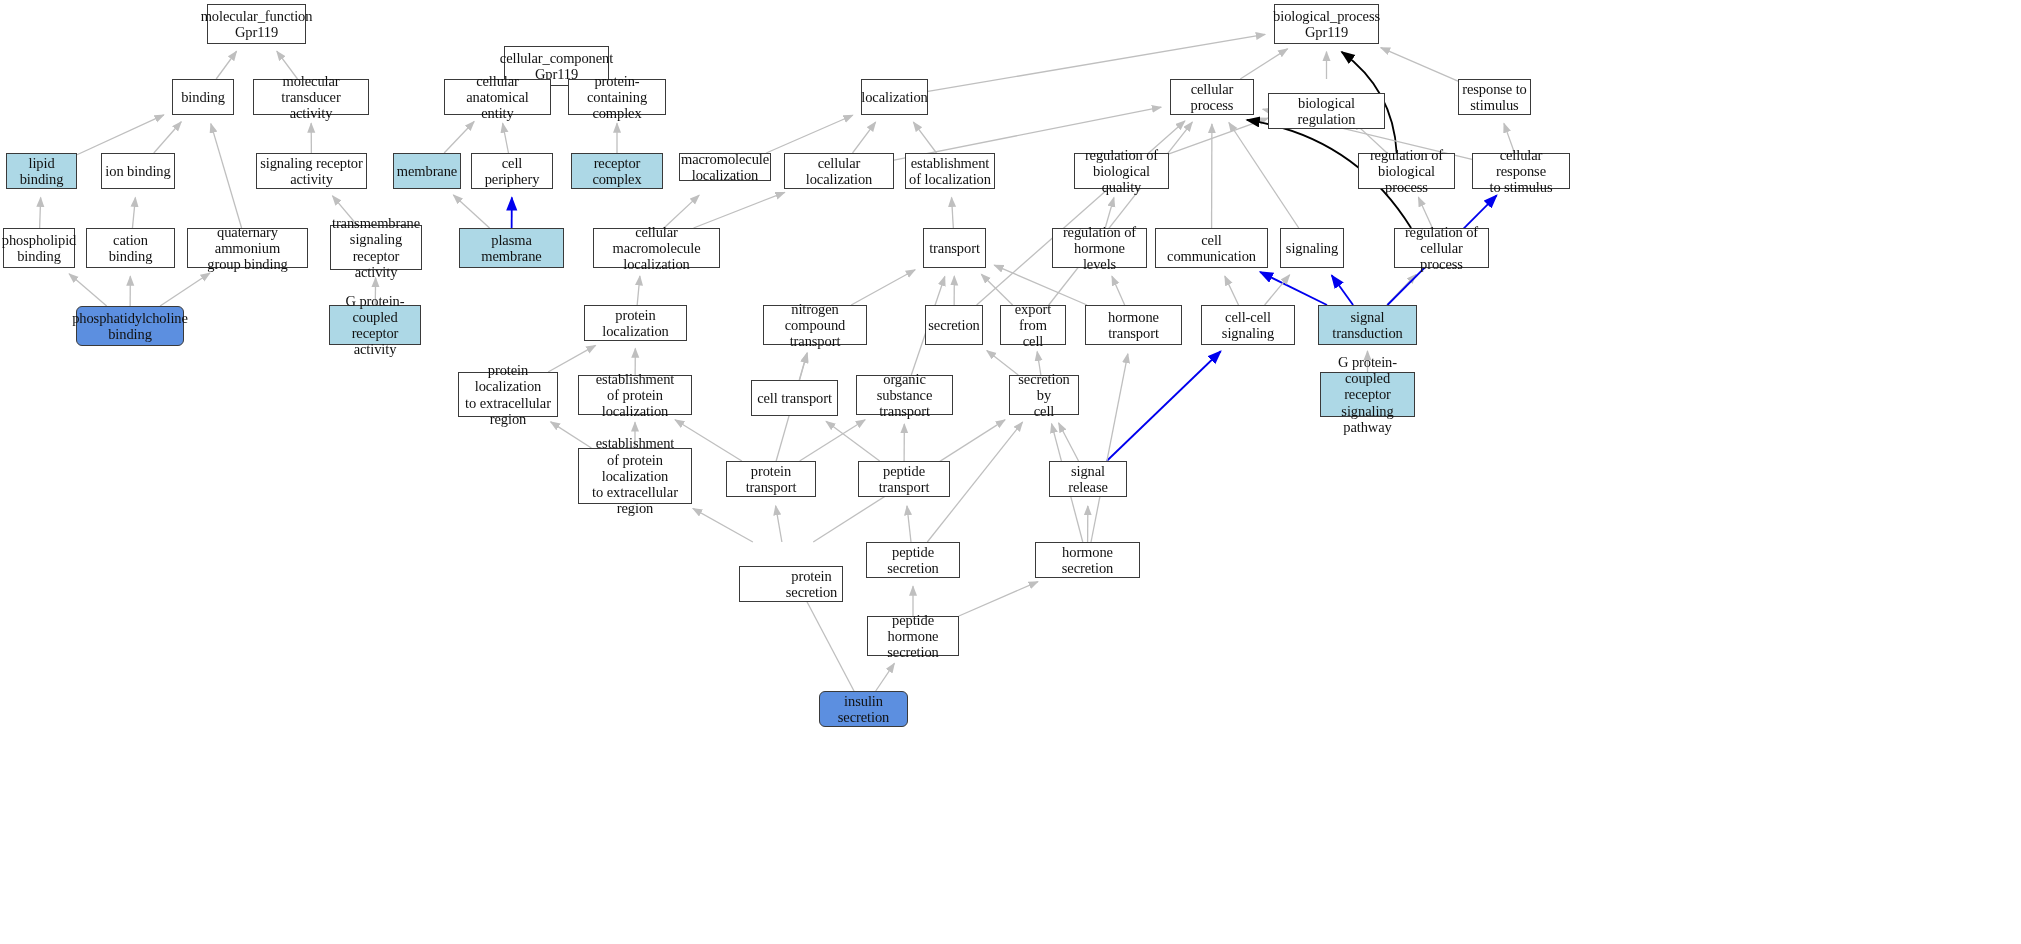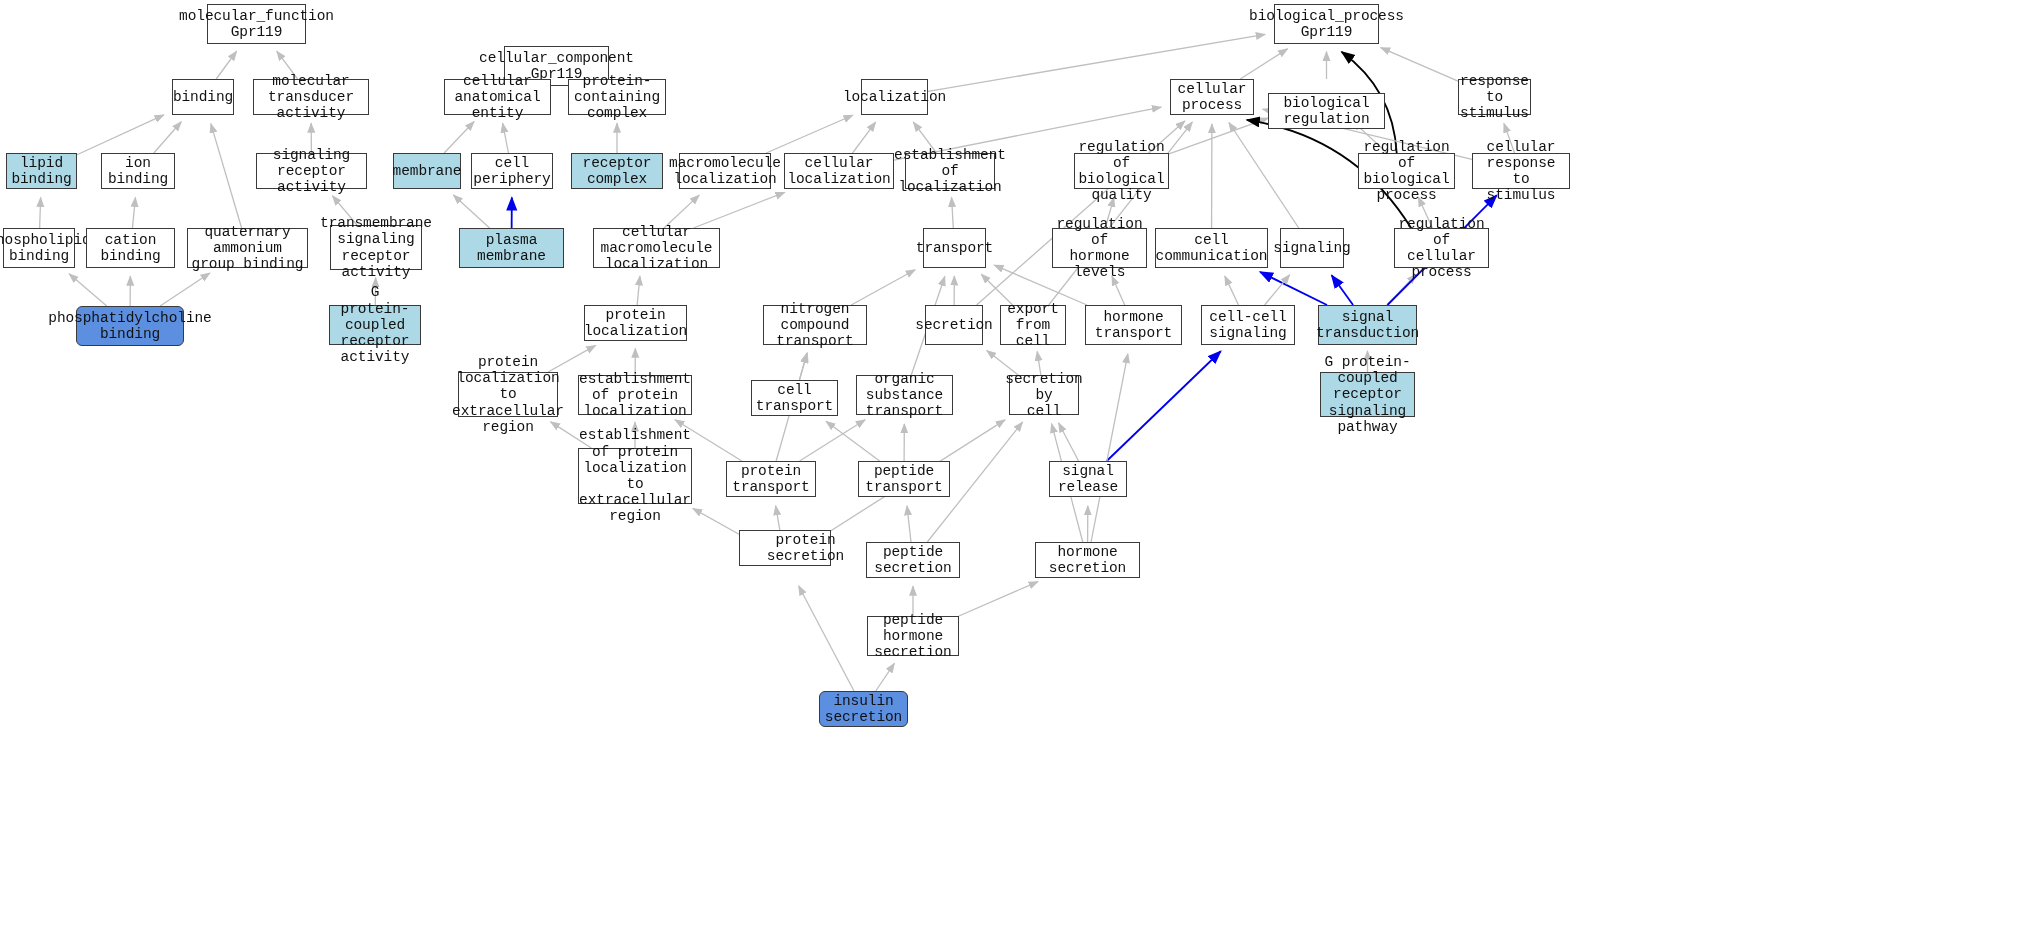--- a/index.html
+++ b/index.html
@@ -27,21 +27,21 @@
   }
   .go-node {
     position: absolute;
     box-sizing: border-box;
     border: 1.4px solid #3a3a3a;
     background: #ffffff;
     display: flex;
     align-items: center;
     justify-content: center;
     text-align: center;
-    font-family: Liberation Mono, monospace;
+    font-family: Liberation Serif, serif;
     font-size: 14.5px;
     line-height: 1.12;
     color: #111111;
     padding: 1px 3px;
     white-space: pre-line;
     letter-spacing: -0.1px;
   }
   .go-node.root {
     font-size: 14.5px;
   }
@@ -174,21 +174,21 @@
       <div class="go-node " style="left: 1268px; top: 93px; width: 117px; height: 36px;">biological regulation</div>
       <div class="go-node " style="left: 1458px; top: 79px; width: 73px; height: 36px;">response to
 stimulus</div>
       <div class="go-node fill-light" style="left: 6px; top: 153px; width: 71px; height: 36px;">lipid binding</div>
       <div class="go-node " style="left: 101px; top: 153px; width: 74px; height: 36px;">ion binding</div>
       <div class="go-node " style="left: 256px; top: 153px; width: 111px; height: 36px;">signaling receptor
 activity</div>
       <div class="go-node fill-light" style="left: 393px; top: 153px; width: 68px; height: 36px;">membrane</div>
       <div class="go-node " style="left: 471px; top: 153px; width: 82px; height: 36px;">cell periphery</div>
       <div class="go-node fill-light" style="left: 571px; top: 153px; width: 92px; height: 36px;">receptor complex</div>
-      <div class="go-node " style="left: 679px; top: 153px; width: 92px; height: 36px;">macromolecule
+      <div class="go-node " style="left: 679px; top: 153px; width: 92px; height: 28px;">macromolecule
 localization</div>
       <div class="go-node " style="left: 784px; top: 153px; width: 110px; height: 36px;">cellular localization</div>
       <div class="go-node " style="left: 905px; top: 153px; width: 90px; height: 36px;">establishment
 of localization</div>
       <div class="go-node " style="left: 1074px; top: 153px; width: 95px; height: 36px;">regulation of
 biological quality</div>
       <div class="go-node " style="left: 1358px; top: 153px; width: 97px; height: 36px;">regulation of
 biological process</div>
       <div class="go-node " style="left: 1472px; top: 153px; width: 98px; height: 36px;">cellular response
 to stimulus</div>
@@ -236,20 +236,20 @@
       <div class="go-node fill-light" style="left: 1320px; top: 372px; width: 95px; height: 45px;">G protein-coupled
 receptor signaling
 pathway</div>
       <div class="go-node " style="left: 578px; top: 448px; width: 114px; height: 56px;">establishment
 of protein localization
 to extracellular
 region</div>
       <div class="go-node " style="left: 726px; top: 461px; width: 90px; height: 36px;">protein transport</div>
       <div class="go-node " style="left: 858px; top: 461px; width: 92px; height: 36px;">peptide transport</div>
       <div class="go-node " style="left: 1049px; top: 461px; width: 78px; height: 36px;">signal release</div>
-      <div class="go-node " style="left: 739px; top: 530px; width: 92px; height: 36px; padding-left: 44px;">protein secretion</div>
+      <div class="go-node " style="left: 739px; top: 566px; width: 104px; height: 36px; padding-left: 44px;">protein secretion</div>
       <div class="go-node " style="left: 866px; top: 542px; width: 94px; height: 36px;">peptide secretion</div>
       <div class="go-node " style="left: 1035px; top: 542px; width: 105px; height: 36px;">hormone secretion</div>
       <div class="go-node " style="left: 867px; top: 616px; width: 92px; height: 40px;">peptide hormone
 secretion</div>
       <div class="go-node fill-strong" style="left: 819px; top: 691px; width: 89px; height: 36px;">insulin secretion</div>
     </div>
 </div>
 
 </body></html>

